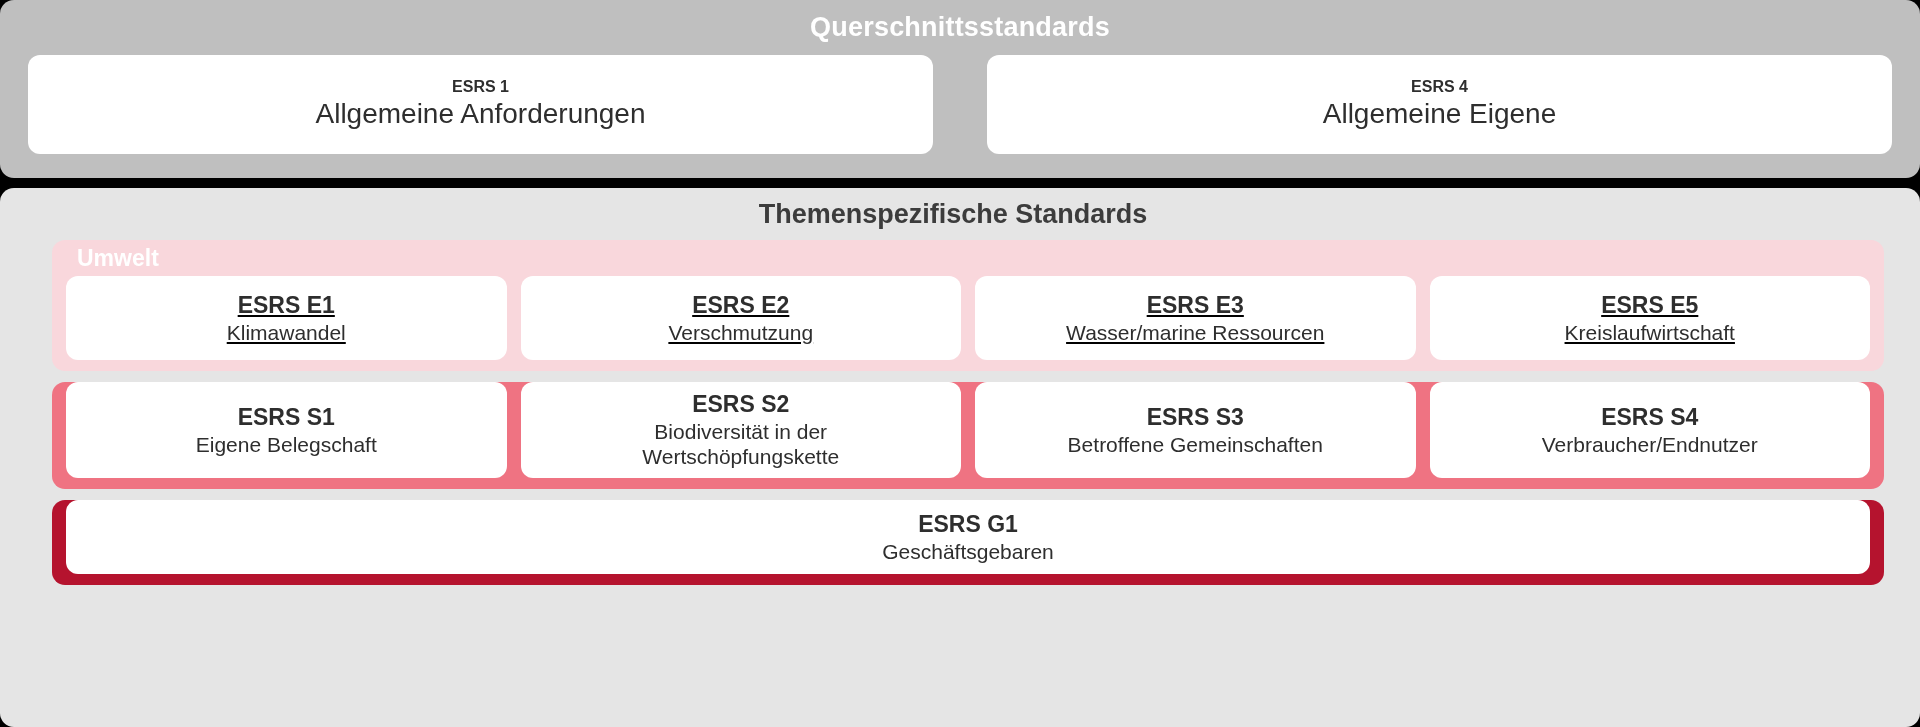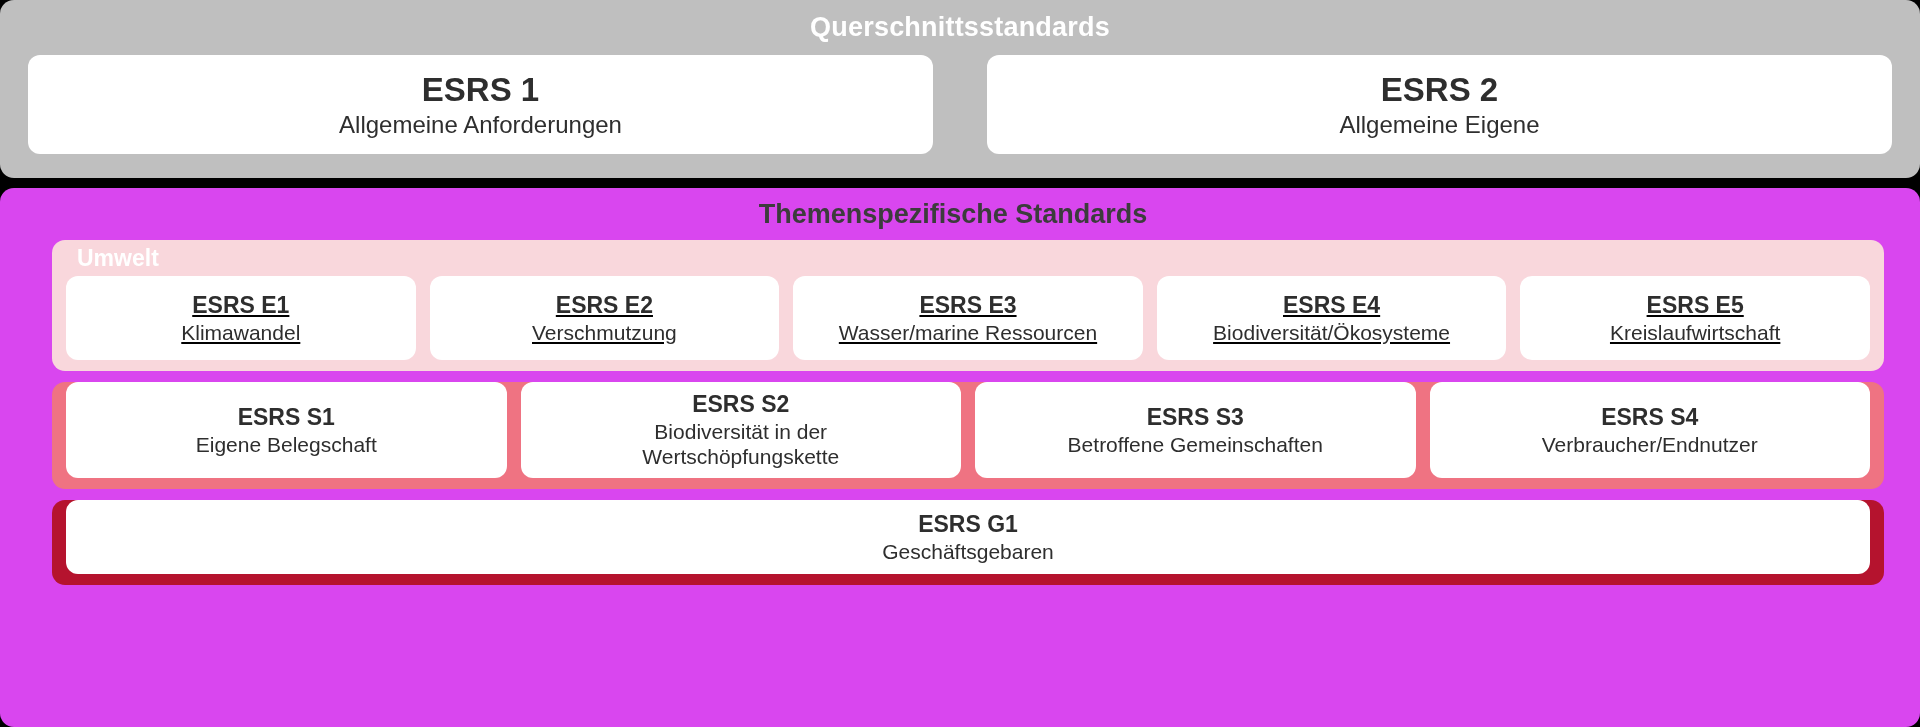--- a/index.html
+++ b/index.html
@@ -50,35 +50,35 @@
     border-radius: 12px;
     flex: 1;
     display: flex;
     flex-direction: column;
     align-items: center;
     justify-content: center;
     text-align: center;
     padding: 6px 10px;
   }
   .card-code {
-    font-size: 33px;
+    font-size: 16px;
     font-weight: bold;
     color: #2E2E2E;
     line-height: 1.25;
   }
   .card-desc {
-    font-size: 24px;
+    font-size: 28px;
     font-weight: normal;
     color: #2E2E2E;
     line-height: 1.22;
   }
 
   
   .panel-topic {
-    background: #d946ef;
+    background: #e5e5e5;
     border-radius: 14px;
     flex: 1;
     padding: 0 36px 14px 22px;
     display: flex;
     flex-direction: column;
   }
   .panel-topic-title {
     color: #3C3C3C;
     font-size: 27px;
     font-weight: bold;
@@ -137,21 +137,21 @@
   <section class="panel-cross">
     <div class="panel-cross-title">Querschnittsstandards</div>
     <div class="cross-row">
 
       <div class="card">
         <div class="card-code">ESRS 1</div>
         <div class="card-desc">Allgemeine Anforderungen</div>
       </div>
 
       <div class="card">
-        <div class="card-code">ESRS 2</div>
+        <div class="card-code">ESRS 4</div>
         <div class="card-desc">Allgemeine Eigene</div>
       </div>
 
     </div>
   </section>
 
   <section class="panel-topic">
     <div class="panel-topic-title">Themenspezifische Standards</div>
 
     <div class="group group-env">
@@ -161,24 +161,20 @@
           <div class="card-code">ESRS E1</div>
           <div class="card-desc">Klimawandel</div>
         </div>
         <div class="card">
           <div class="card-code">ESRS E2</div>
           <div class="card-desc">Verschmutzung</div>
         </div>
         <div class="card">
           <div class="card-code">ESRS E3</div>
           <div class="card-desc">Wasser/marine Ressourcen</div>
-        </div>
-        <div class="card">
-          <div class="card-code">ESRS E4</div>
-          <div class="card-desc">Biodiversität/Ökosysteme</div>
         </div>
         <div class="card">
           <div class="card-code">ESRS E5</div>
           <div class="card-desc">Kreislaufwirtschaft</div>
         </div>
       </div>
     </div>
 
     <div class="group group-social">
       <div class="group-row">

